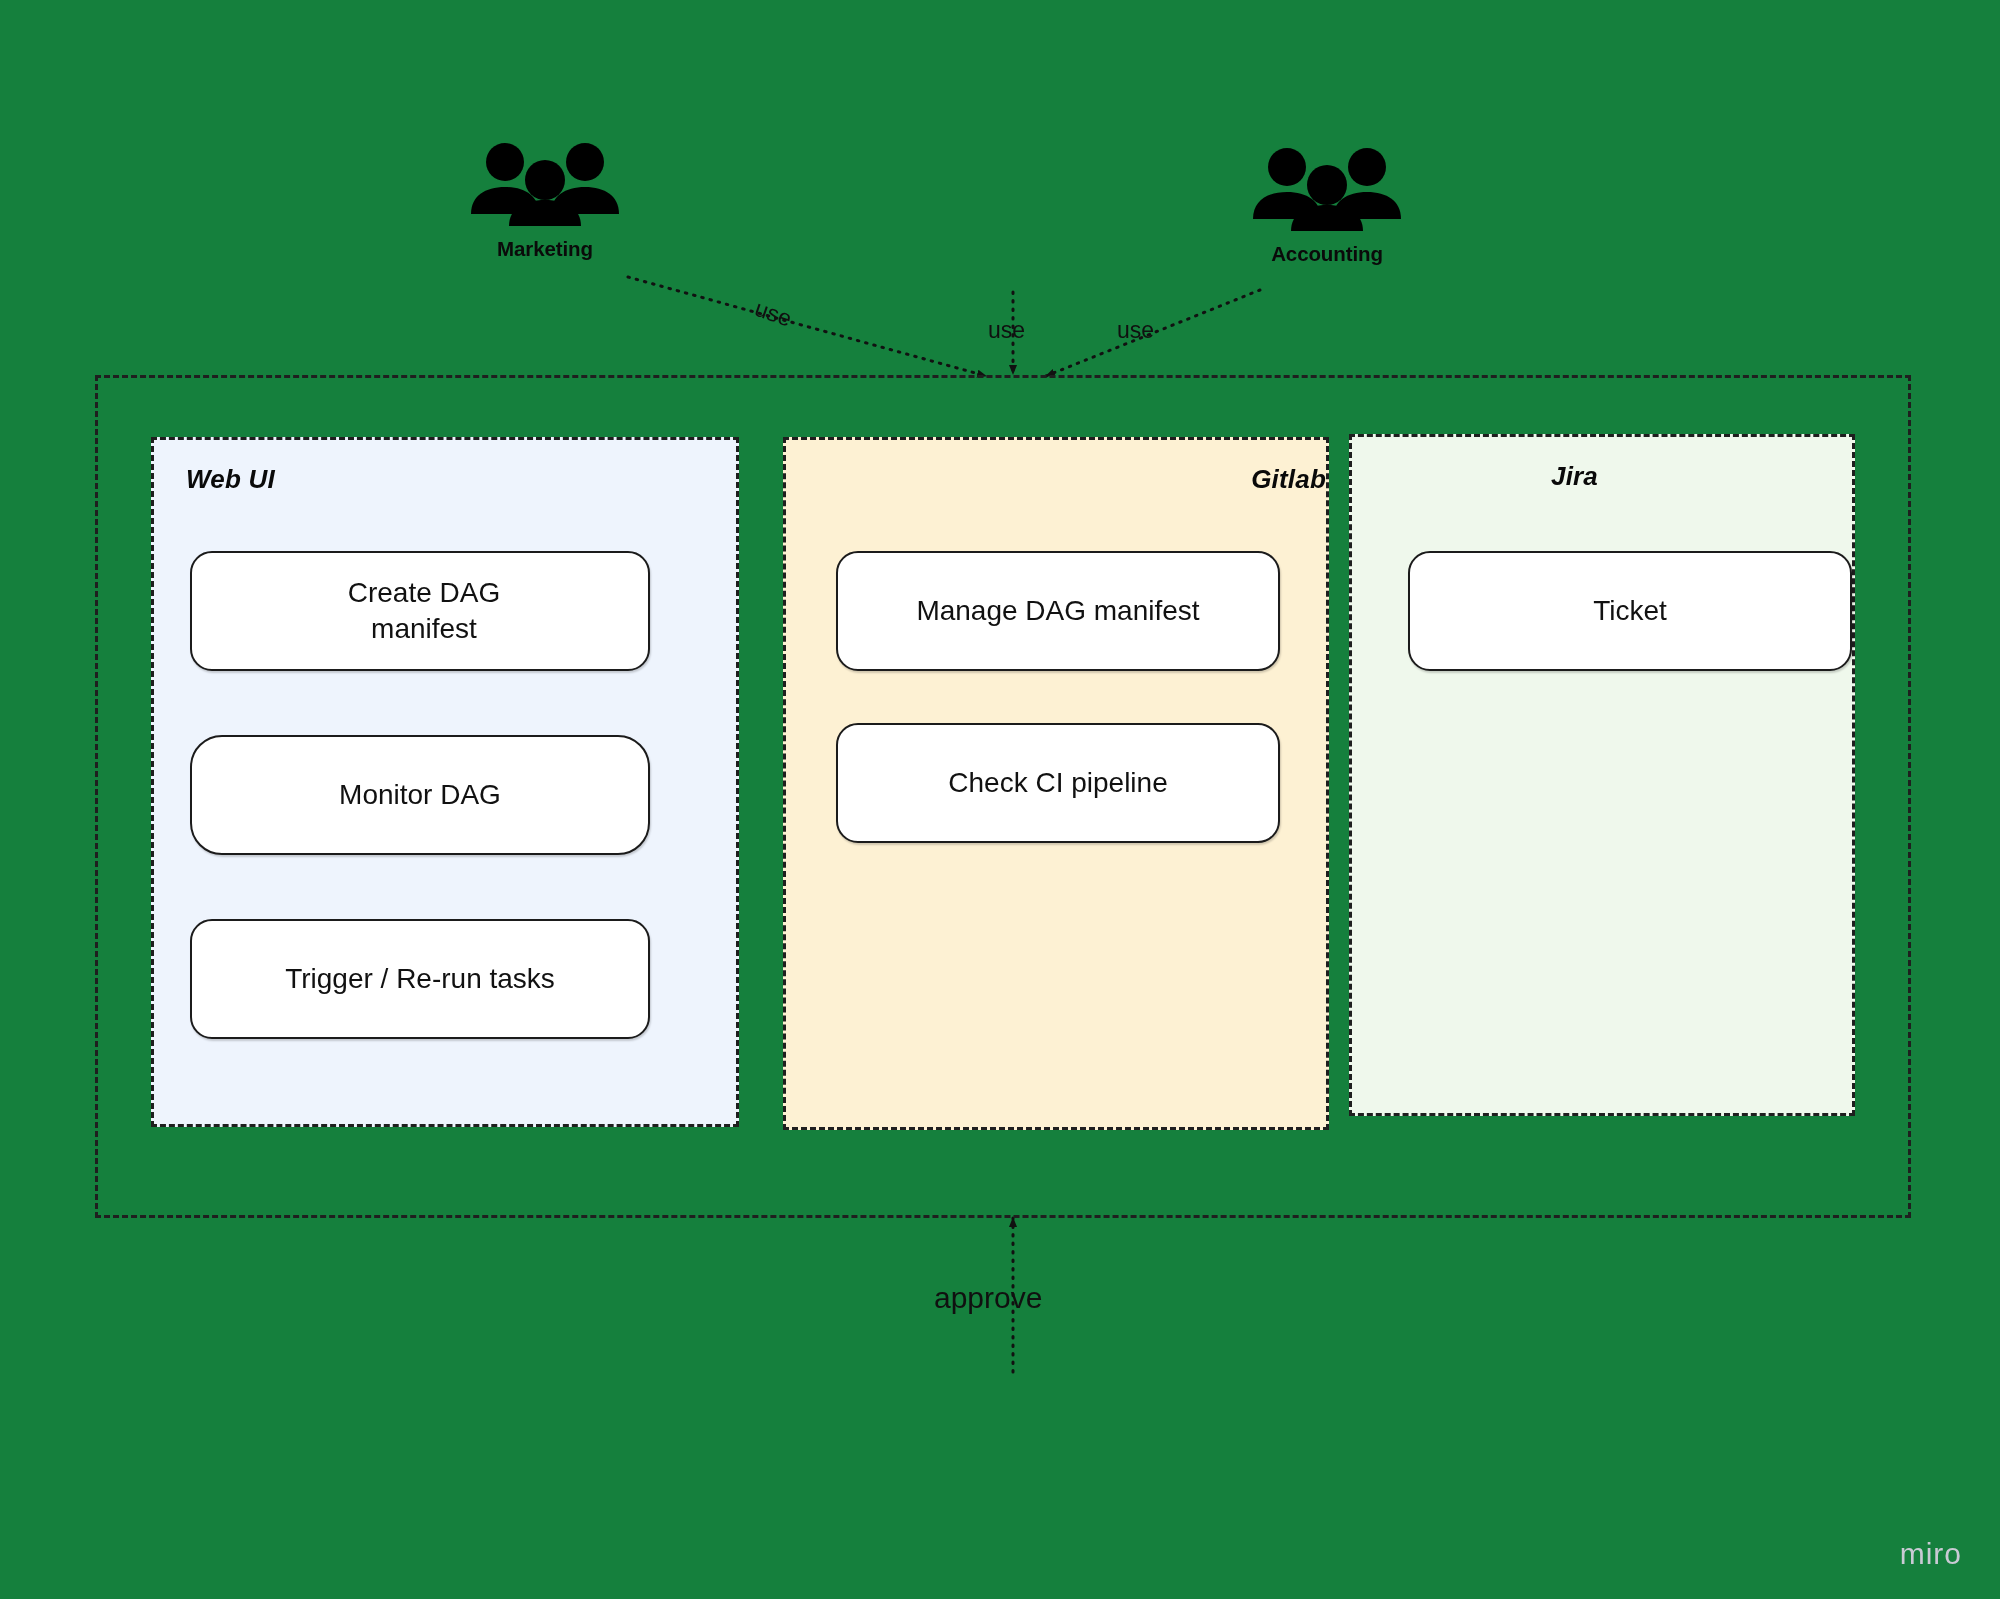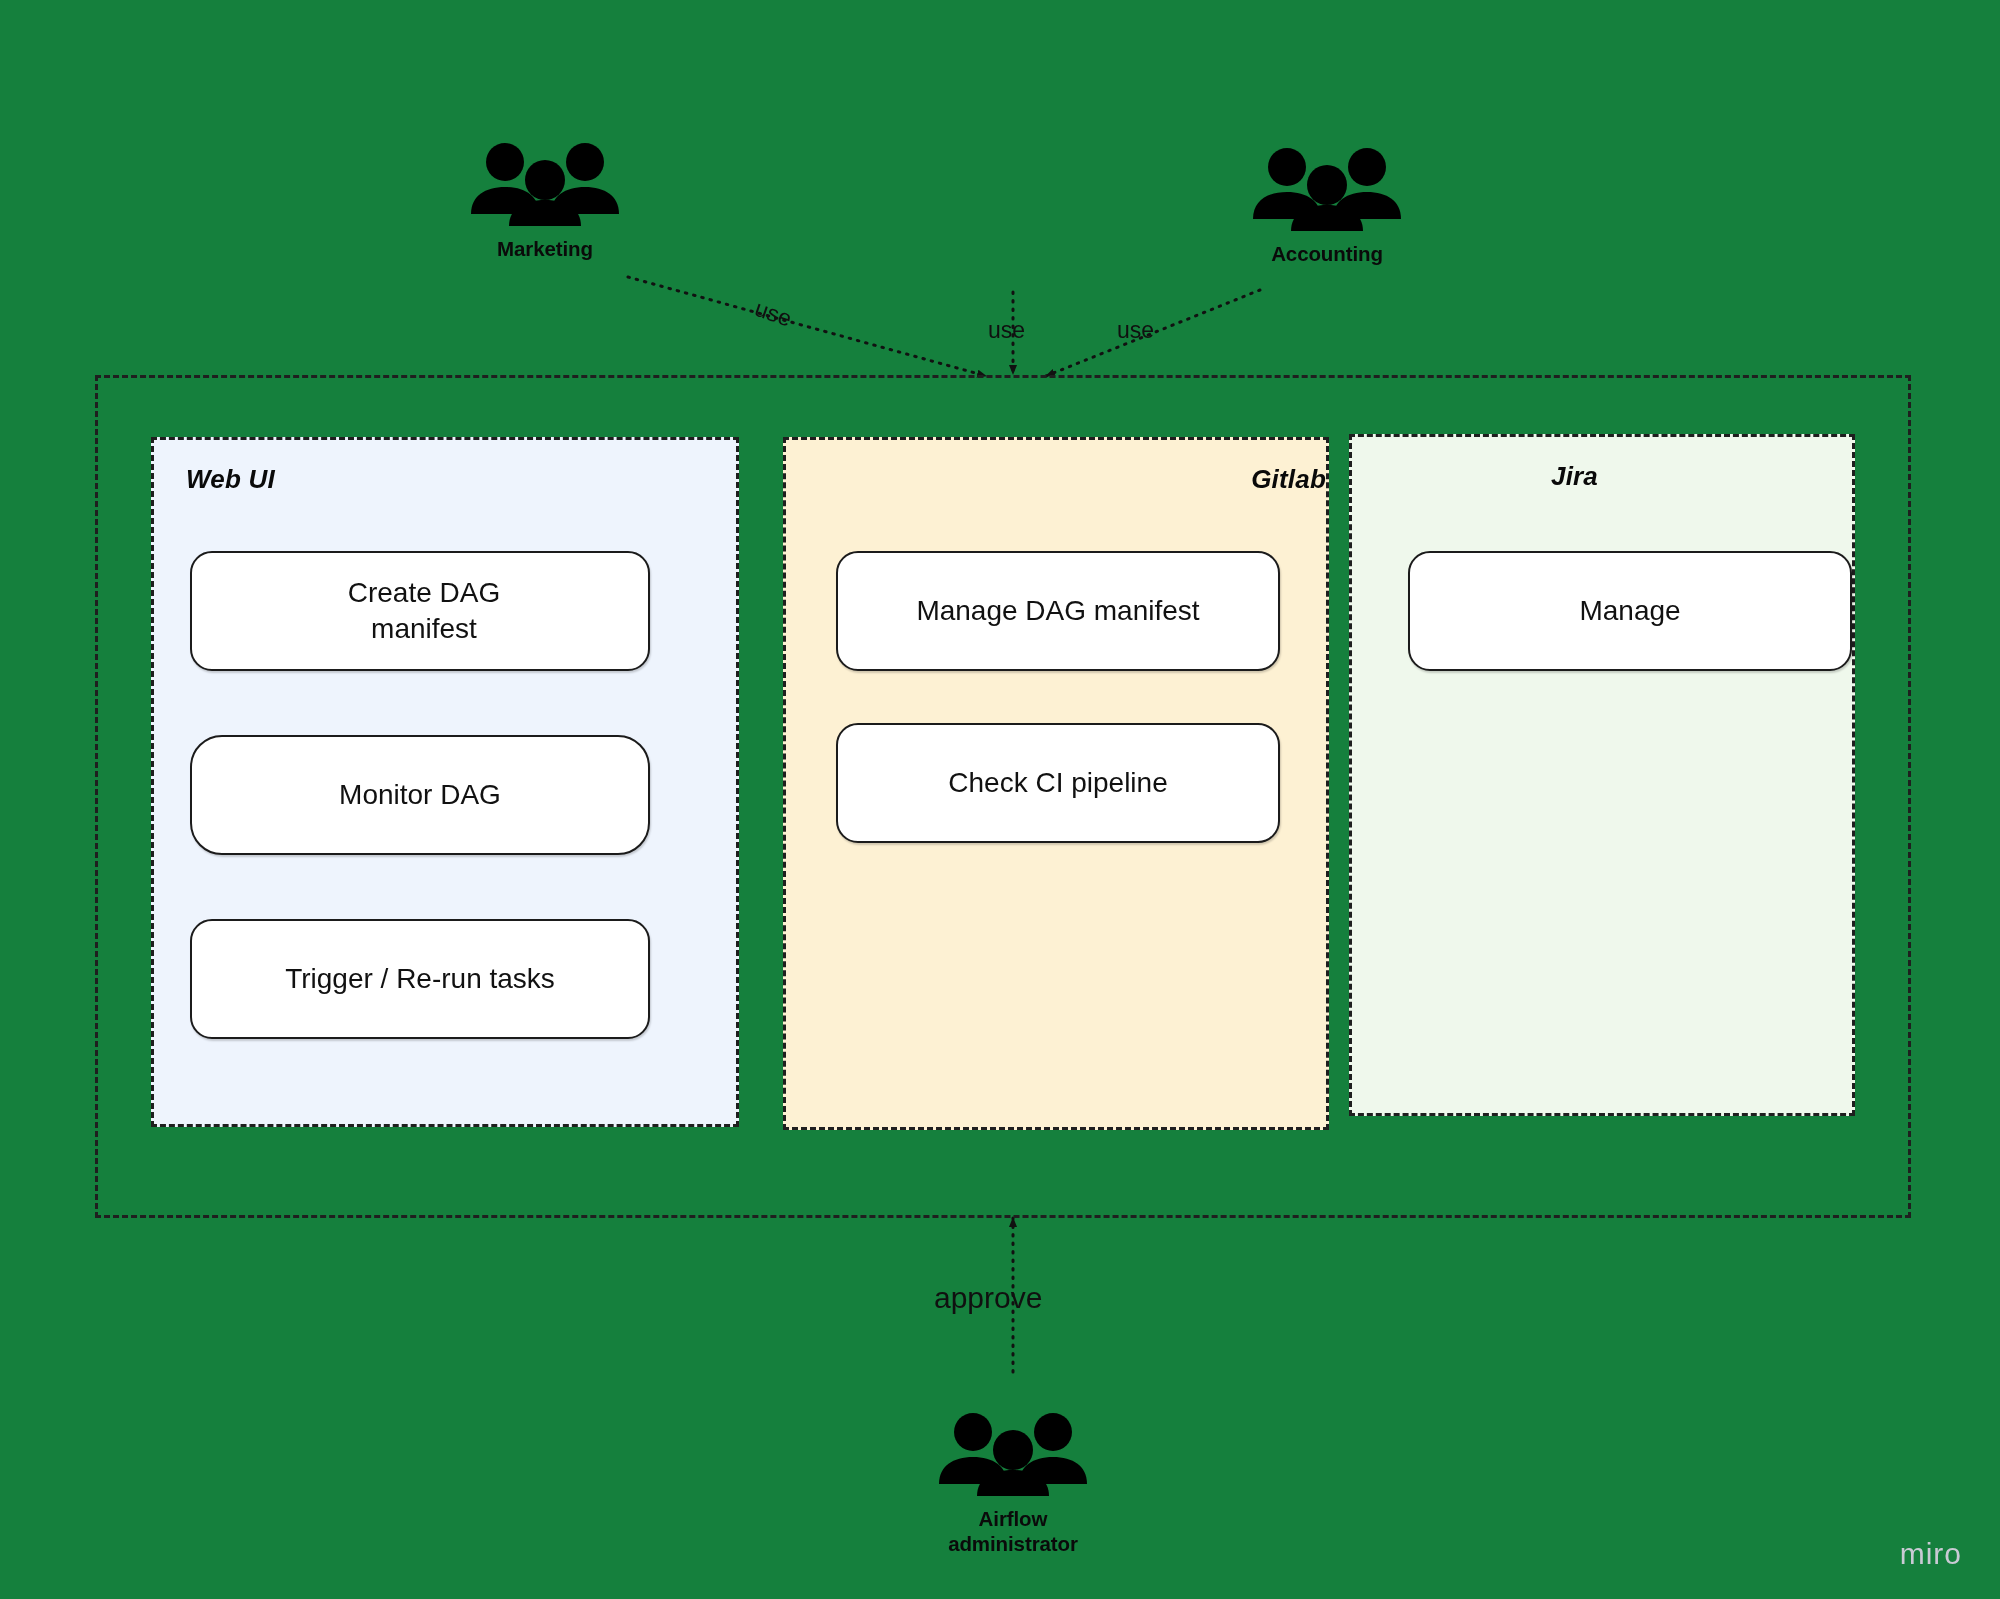--- a/index.html
+++ b/index.html
@@ -202,32 +202,18 @@
   </div>
 
   <div class="usecase" style="left:836px; top:551px; width:444px; height:120px;">Manage DAG manifest</div>
 
   <div class="usecase" style="left:836px; top:723px; width:444px; height:120px;">Check CI pipeline</div>
 
   <div class="subsystem sub-jira" style="left:1349px; top:434px; width:506px; height:682px;">
     <div class="subsystem-title">Jira</div>
   </div>
 
-  <div class="usecase" style="left:1408px; top:551px; width:444px; height:120px;">Manage</div>
-
-  <div class="actor" style="left:903px; top:1410px;">
-    <svg class="glyph" viewBox="0 0 160 86" xmlns="http://www.w3.org/2000/svg">
-      <circle cx="40" cy="22" r="19" fill="#000"></circle>
-      <path d="M6,74 C6,56 20,47 40,47 C60,47 74,56 74,74 Z" fill="#000"></path>
-      <circle cx="120" cy="22" r="19" fill="#000"></circle>
-      <path d="M86,74 C86,56 100,47 120,47 C140,47 154,56 154,74 Z" fill="#000"></path>
-      <circle cx="80" cy="40" r="20" fill="#000"></circle>
-      <path d="M44,86 C44,69 58,60 80,60 C102,60 116,69 116,86 Z" fill="#000"></path>
-    </svg>
-    <div class="actor-label">
-      <span>Airflow</span><br>
-      <span>administrator</span>
-    </div>
-  </div>
+  <div class="usecase" style="left:1408px; top:551px; width:444px; height:120px;">Ticket</div>
+
 
   <div class="watermark">miro</div>
 
 </div>
 
 </body></html>

